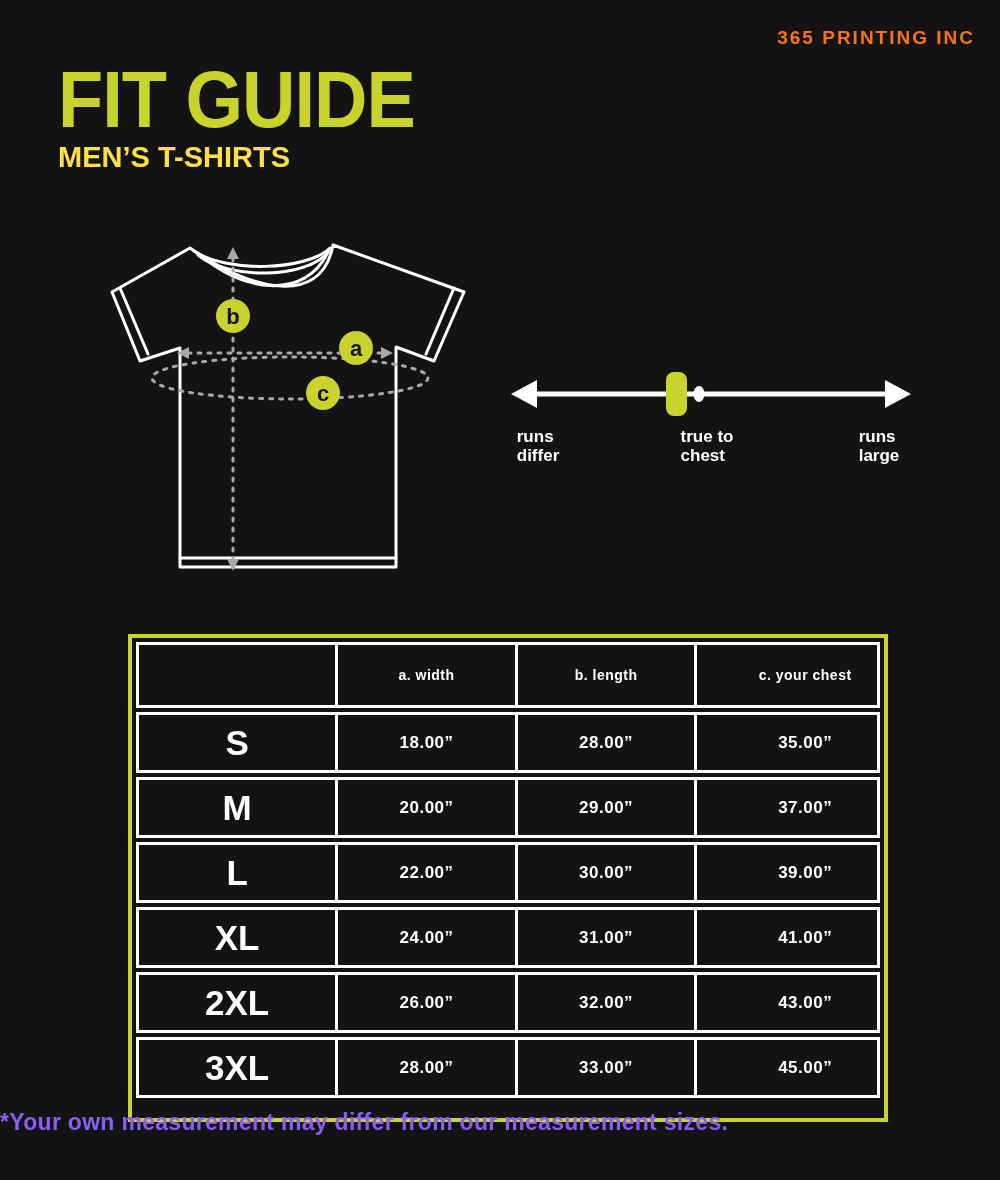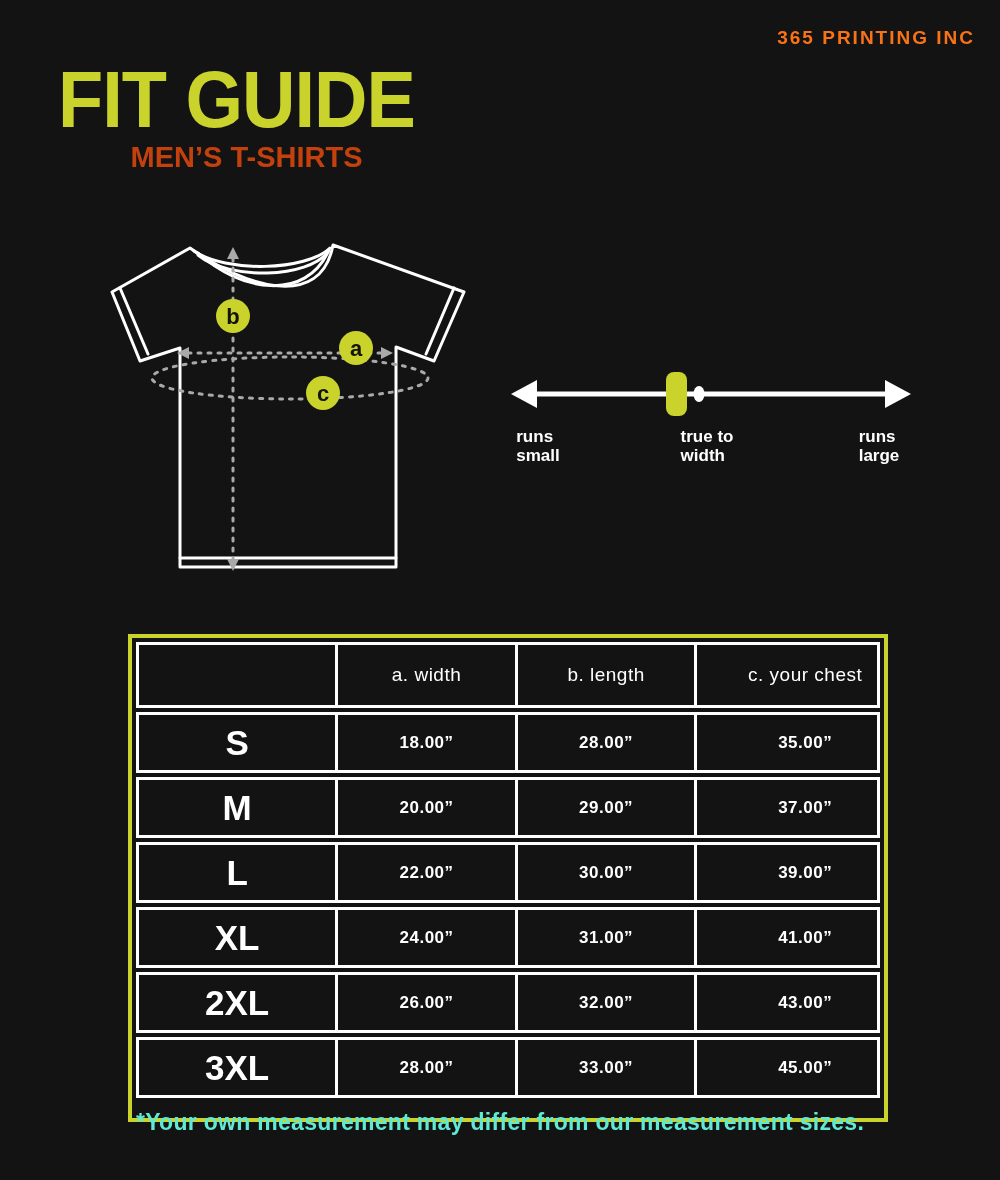--- a/index.html
+++ b/index.html
@@ -37,25 +37,25 @@
     color: #c9d32c;
     white-space: nowrap;
     transform: scaleY(1.08);
     transform-origin: top left;
   }
   .subtitle {
     position: absolute;
     left: 58px;
     top: 141px;
     width: 377px;
-    text-align: center;
+    text-align: left;
     font-size: 29px;
     font-weight: 800;
     letter-spacing: 0px;
-    color: #c2410c;
+    color: #fde047;
     white-space: nowrap;
   }
   .shirt-wrap {
     position: absolute;
     left: 106px;
     top: 240px;
     width: 362px;
     height: 336px;
   }
   .scale-wrap {
@@ -96,33 +96,32 @@
   .trow.data { height: 61px; }
   .tcell {
     display: flex;
     align-items: center;
     justify-content: center;
     border-right: 3px solid #ffffff;
   }
   .tcell:last-child { border-right: none; padding-left: 36px; }
   .col-size  { width: 27%; }
   .col-val   { width: 24.333%; }
-  .header .tcell { font-size: 19px; font-weight: 400; letter-spacing: 0.5px; }
+  .header .tcell { font-size: 14px; font-weight: 700; letter-spacing: 0.5px; }
   .data .col-size { font-size: 35px; font-weight: 800; }
   .data .col-val  { font-size: 17px; font-weight: 800; letter-spacing: 0.5px; }
   .footnote {
     position: absolute;
     top: 1109px;
     left: 0;
     width: 1000px;
-    text-align: center;
     font-size: 23px;
     font-weight: 800;
     letter-spacing: 0.3px;
-    color: #5eead4;
+    color: #8b5cf6;
   }
 </style>
 </head>
 <body>
 
 <div id="stage">
 
   <div class="brand">365 PRINTING INC</div>
 
   <div class="title">FIT GUIDE</div>
@@ -186,25 +185,25 @@
       <g>
         <line x1="24" y1="28" x2="388" y2="28" stroke="#ffffff" stroke-width="5"></line>
         <polygon points="6,28 32,14 32,42" fill="#ffffff"></polygon>
         <polygon points="406,28 380,14 380,42" fill="#ffffff"></polygon>
       </g>
       <rect x="161" y="6" width="21" height="44" rx="8" fill="#c9d32c"></rect>
       <ellipse cx="194" cy="28" rx="5.5" ry="8" fill="#ffffff"></ellipse>
     </svg>
     <div class="scale-label" style="left:33px">
       <div>runs</div>
-      <div>small</div>
+      <div>differ</div>
     </div>
     <div class="scale-label" style="left:202px">
       <div>true to</div>
-      <div>width</div>
+      <div>chest</div>
     </div>
     <div class="scale-label" style="left:374px">
       <div>runs</div>
       <div>large</div>
     </div>
   </div>
 
   <div class="size-table">
     <div class="trow header">
       <div class="tcell col-size"></div>

